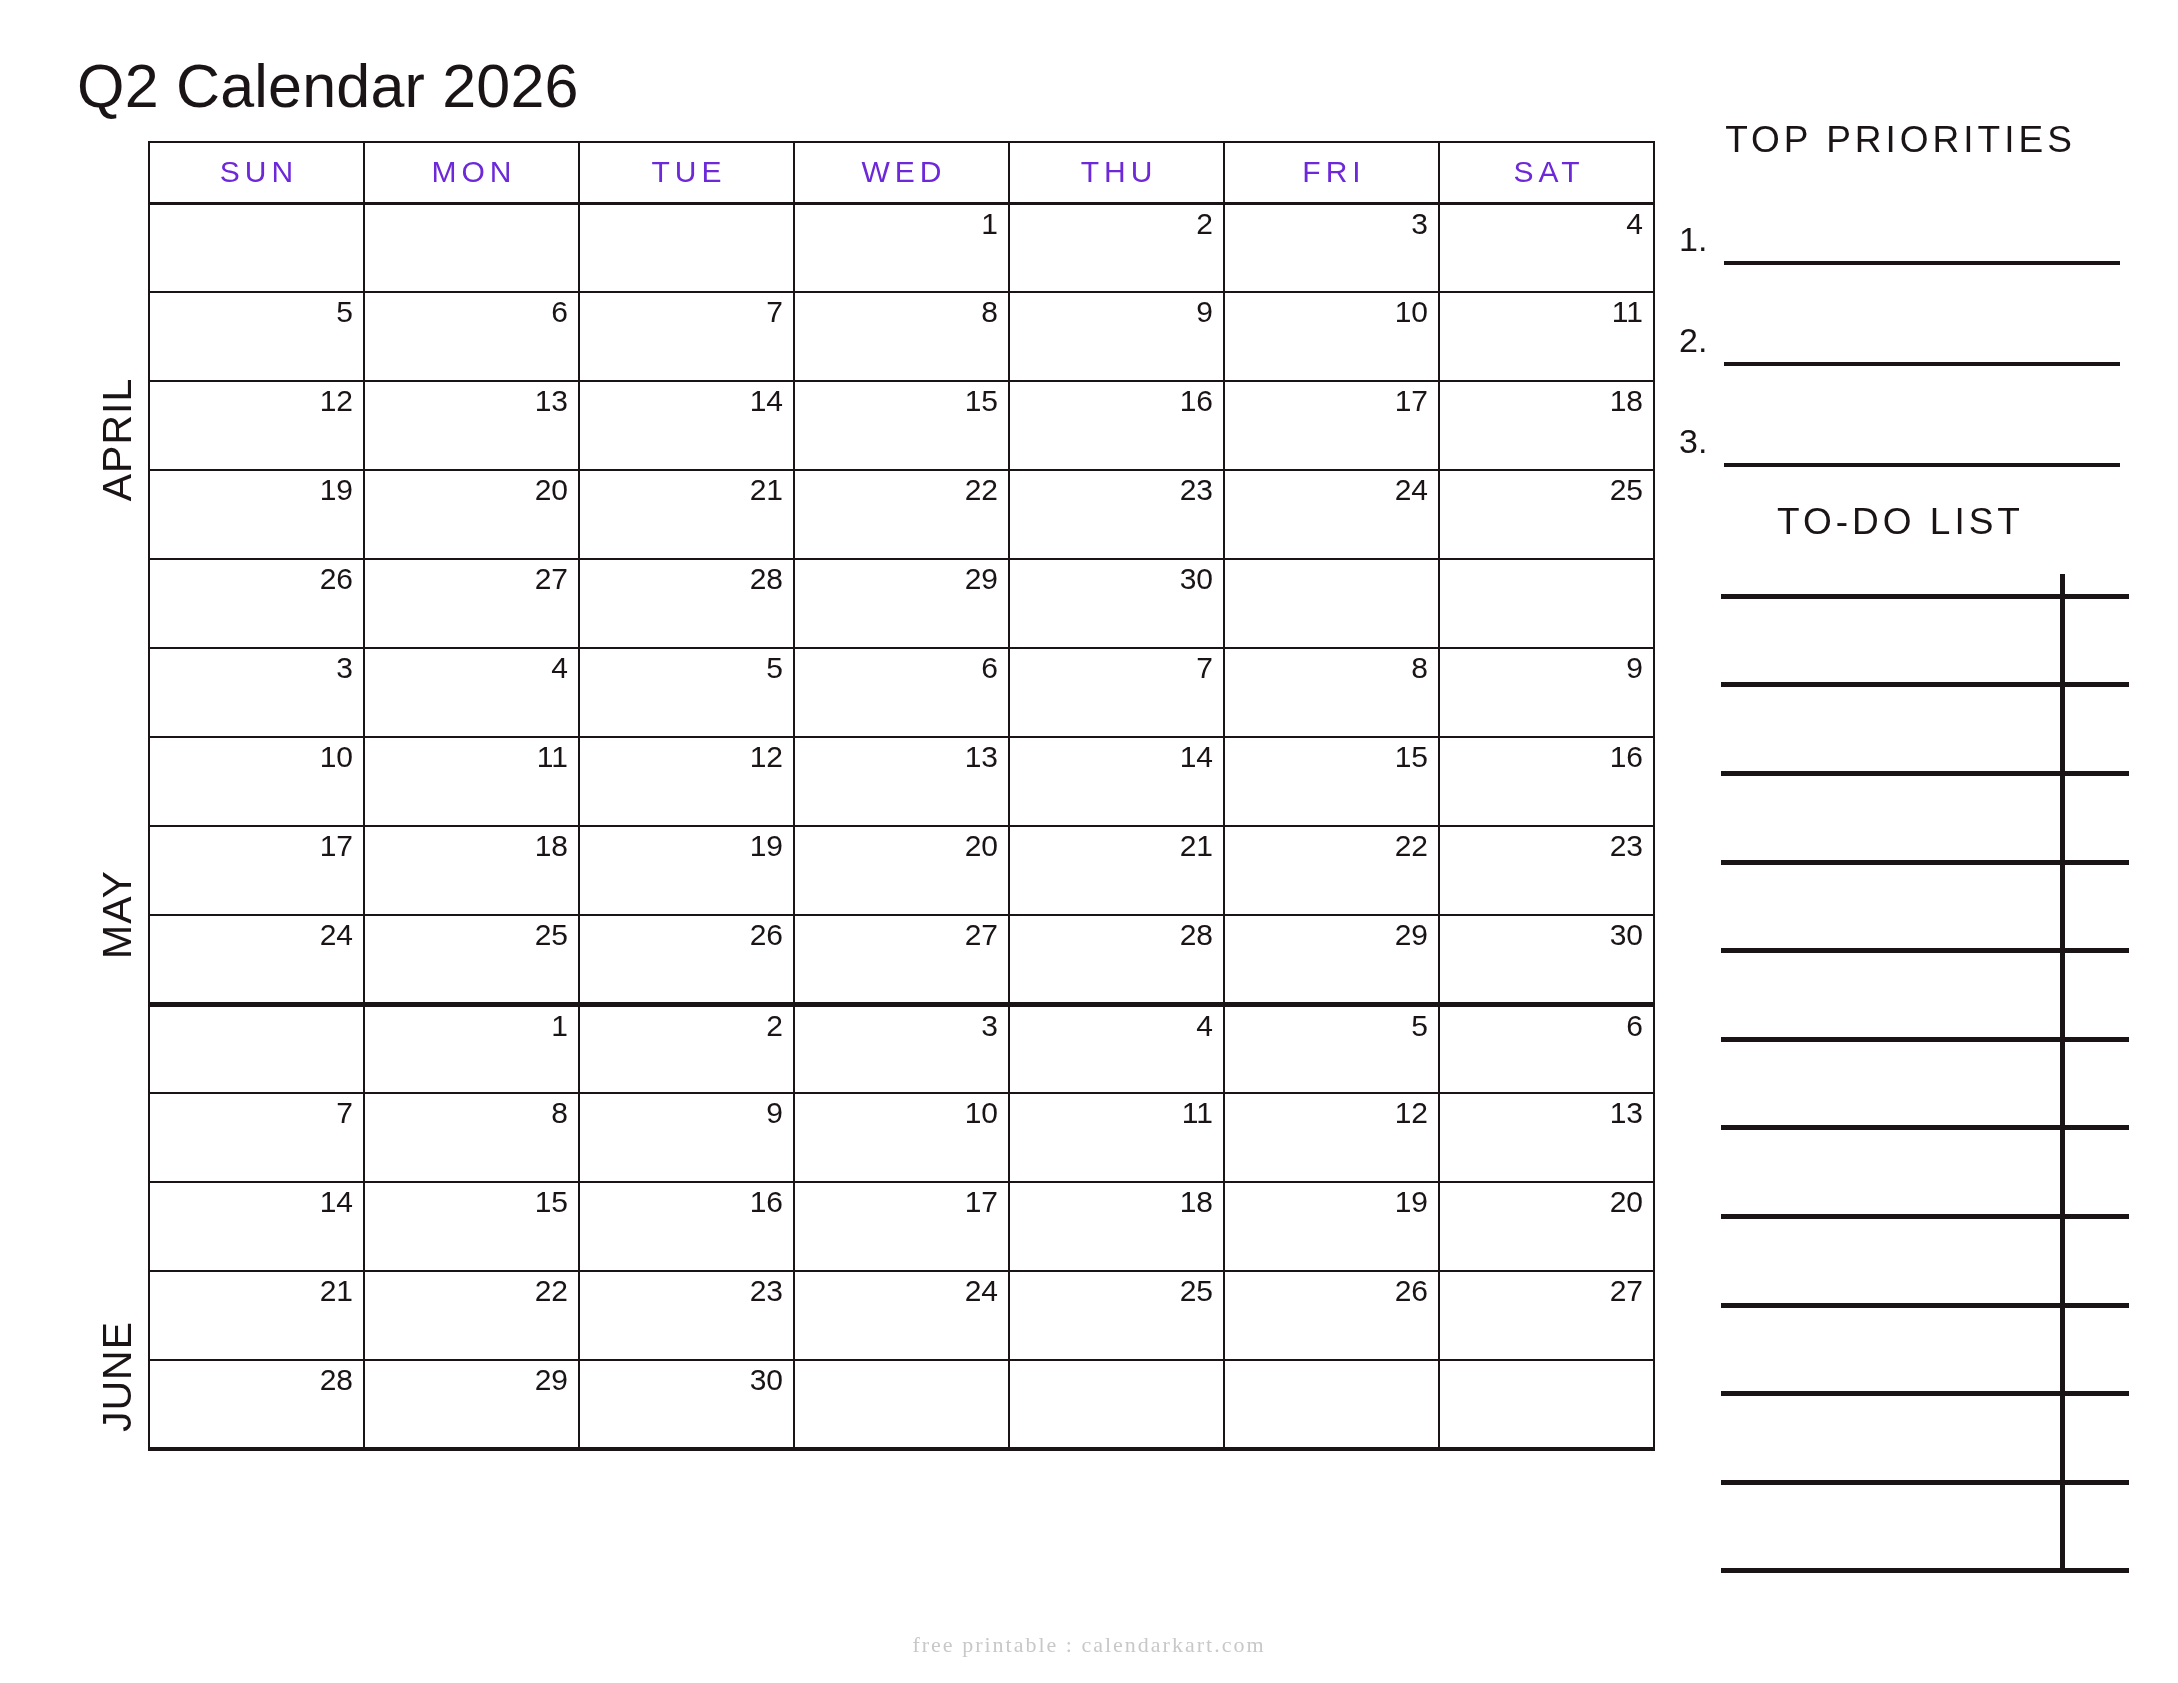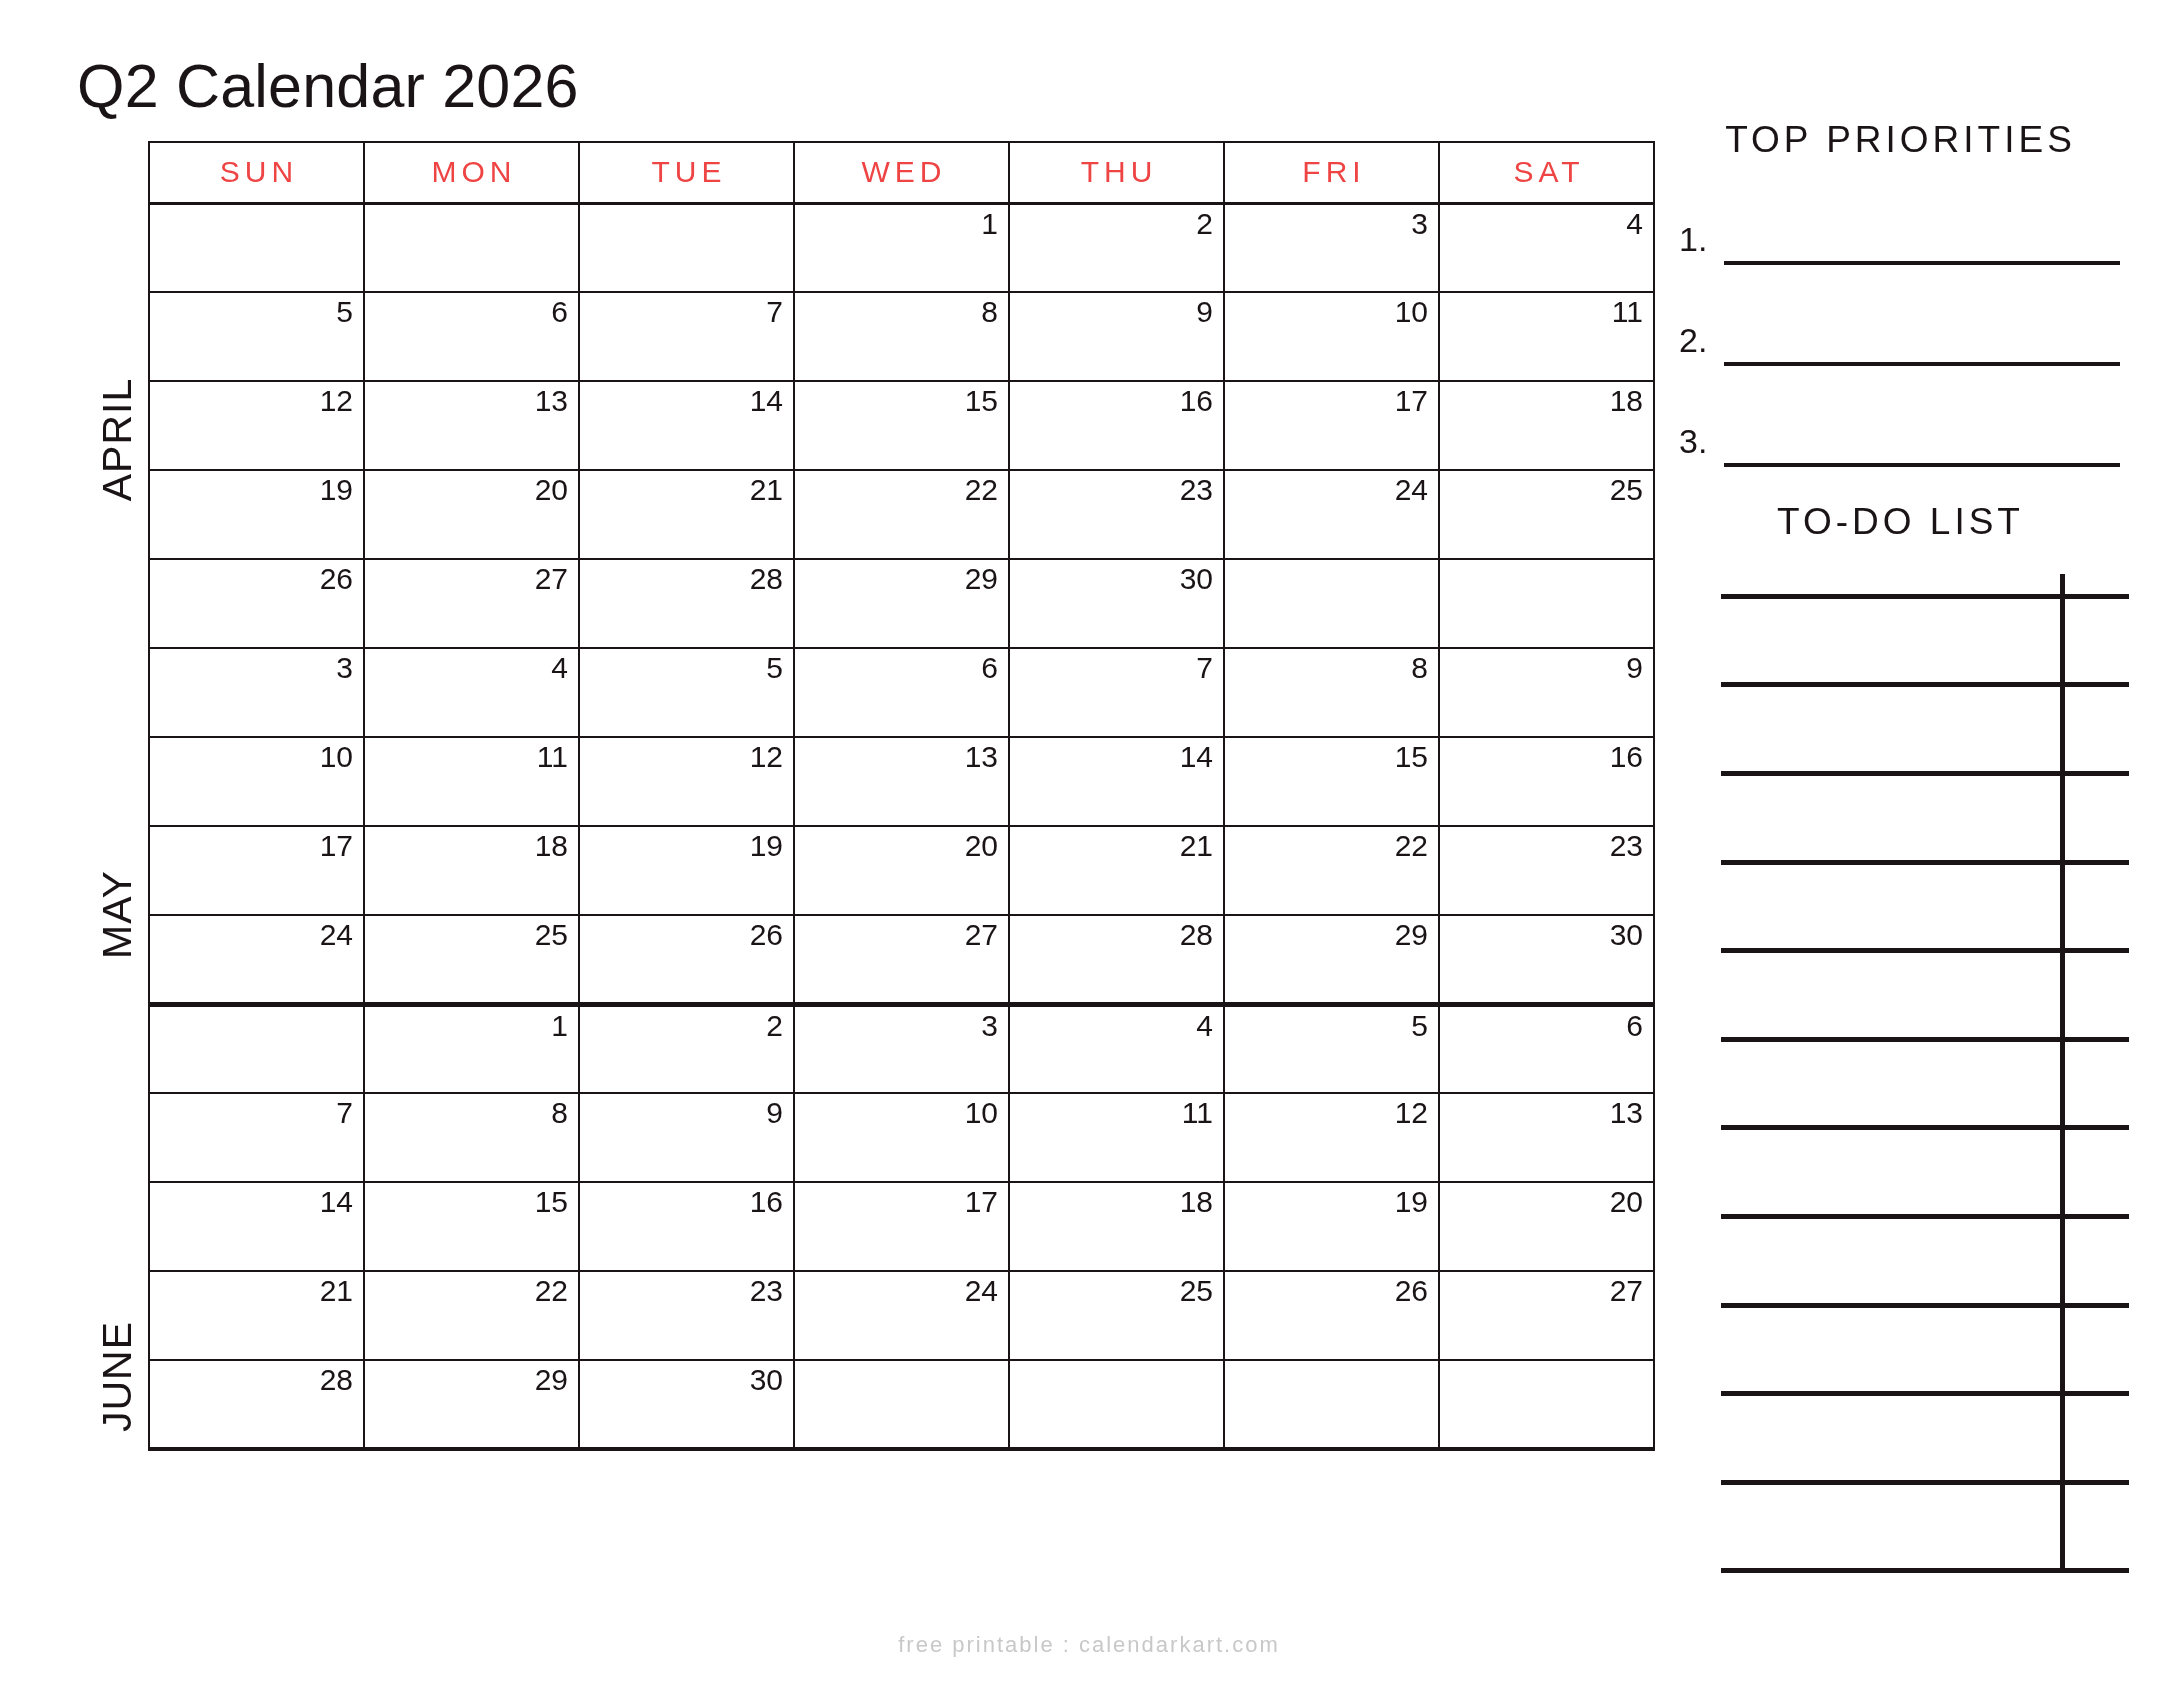--- a/index.html
+++ b/index.html
@@ -85,21 +85,21 @@
 
   table.cal th.dow {
     height: 61px;
     border: 2px solid #1a1416;
     border-bottom: 3px solid #1a1416;
     font-size: 30px;
     font-weight: 400;
     letter-spacing: 5px;
     text-align: center;
     vertical-align: middle;
-    color: #ef4444;
+    color: #6d28d9;
     padding-left: 5px;
     margin-top: 40px;
   }
 
   table.cal td.day {
     height: 89px;
     border: 2px solid #1a1416;
     vertical-align: top;
     text-align: right;
     padding: 4px 10px 0 0;
@@ -180,21 +180,21 @@
   
   #footer {
     position: absolute;
     left: 0;
     top: 1632px;
     width: 2178px;
     text-align: center;
     font-size: 22px;
     letter-spacing: 2px;
     color: #c8c8c8;
-    font-family: Liberation Sans, sans-serif;
+    font-family: Liberation Serif, serif;
   }
 </style>
 </head>
 <body>
 
 <div id="page">
 
   <div id="page-title">Q2 Calendar 2026</div>
 
   <div id="calendar-block">

